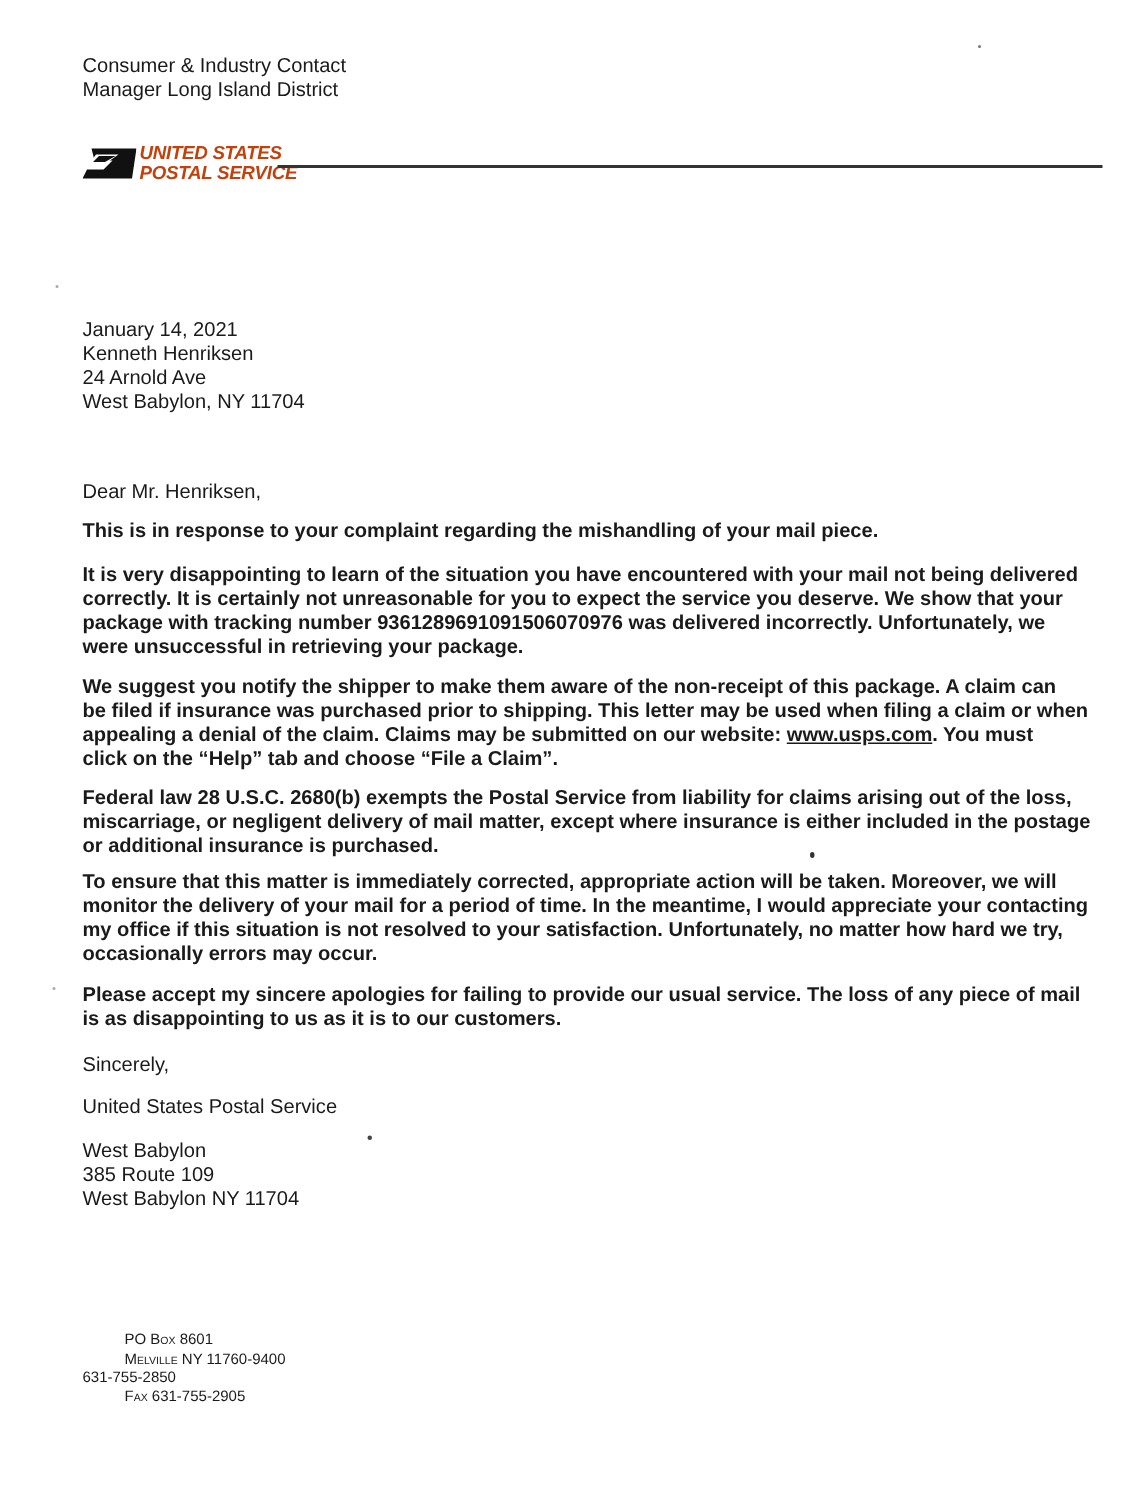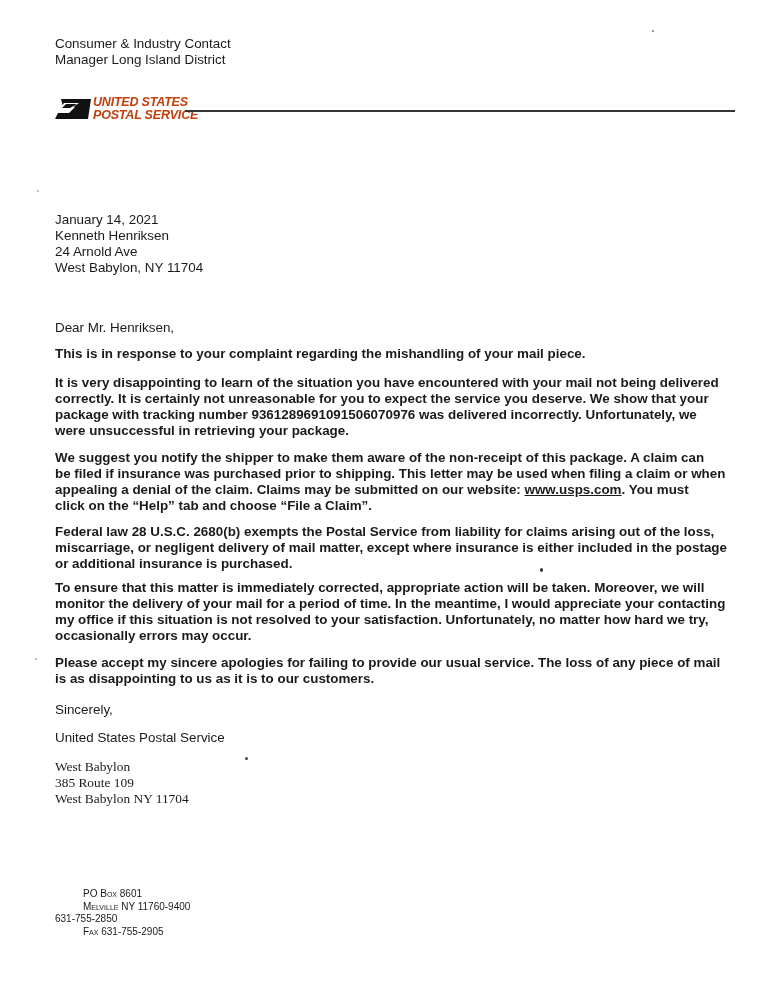--- a/index.html
+++ b/index.html
@@ -87,21 +87,21 @@
 </div>
 
 <div class="abs para" style="top:655px;">
   <span class="line">Please accept my sincere apologies for failing to provide our usual service. The loss of any piece of mail</span>
   <span class="line">is as disappointing to us as it is to our customers.</span>
 </div>
 
 <div class="abs" style="left:55px; top:702px;">Sincerely,</div>
 
 <div class="abs" style="left:55px; top:730px;">United States Postal Service</div>
-<div class="abs" style="left:55px; top:759px;font-family:Liberation Serif, serif;">
+<div class="abs" style="left:55px; top:759px;">
   <span class="line">West Babylon</span>
   <span class="line">385 Route 109</span>
   <span class="line">West Babylon NY 11704</span>
 </div>
 
 <div class="abs footer">
   <span class="line sc">PO Box 8601</span>
   <span class="line sc">Melville NY 11760-9400</span>
   <span class="line">631-755-2850</span>
   <span class="line sc">Fax 631-755-2905</span>

